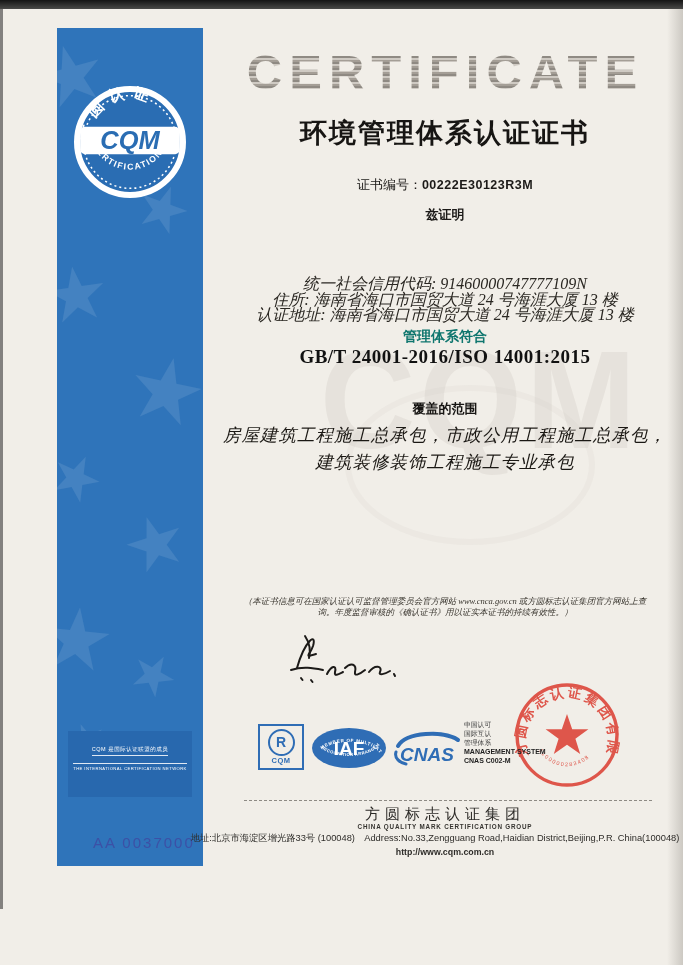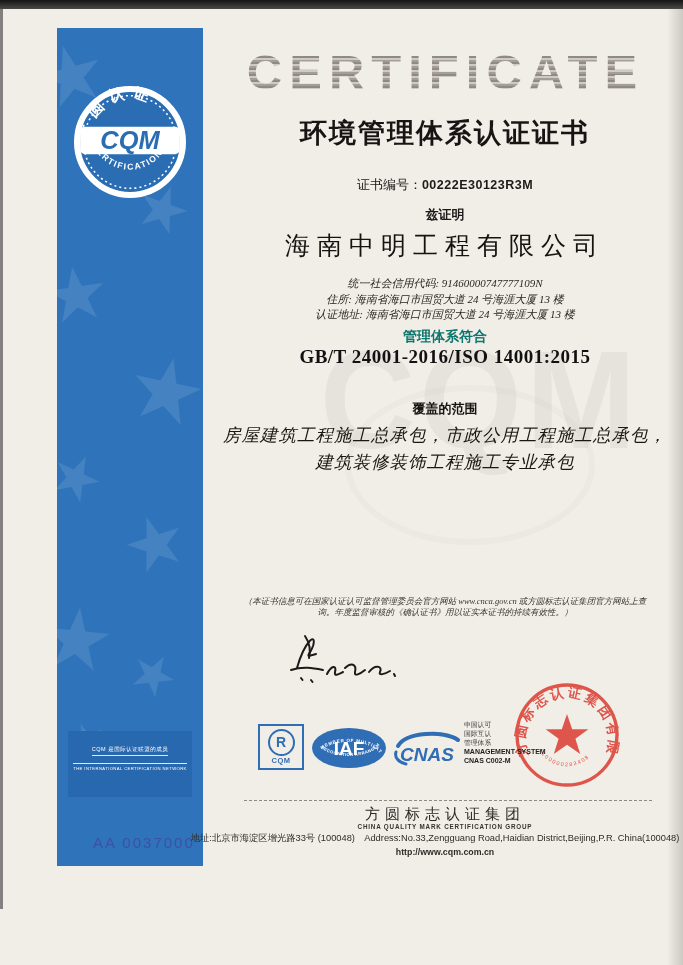--- a/index.html
+++ b/index.html
@@ -57,21 +57,21 @@
   .cert-no { position:absolute; left:230px; top:176px; width:430px; text-align:center;
     font-size:13px; color:#1c1a18; }
   .cert-no b { font-family:"Liberation Sans",sans-serif; font-weight:bold; font-size:12.5px; letter-spacing:.5px;margin-top:23px; }
 
   .attest { position:absolute; left:230px; top:206px; width:430px; text-align:center; font-size:13px; font-weight:bold; color:#1c1a18; }
 
   .company { position:absolute; left:230px; top:229px; width:430px; text-align:center;
     font-size:25px; color:#15130f; letter-spacing:7px; }
 
   .small-lines { position:absolute; left:230px; top:276px; width:430px; text-align:center;
-    font-size:11px; color:#2a2722; font-style:italic; line-height:15.5px; }
+    font-size:16px; color:#2a2722; font-style:italic; line-height:15.5px; }
 
   .conform { position:absolute; left:230px; top:328px; width:430px; text-align:center;
     font-size:14px; font-weight:bold; color:#0f766e; }
   .standard { position:absolute; left:230px; top:346px; width:430px; text-align:center;
     font-size:19px; font-weight:bold; color:#111; letter-spacing:.5px; }
 
   .scope-label { position:absolute; left:230px; top:400px; width:430px; text-align:center;
     font-size:13px; font-weight:bold; color:#171513; }
   .scope { position:absolute; left:220px; top:422px; width:450px; text-align:center;
     font-size:17.5px; font-style:italic; color:#1b1814; line-height:27px; letter-spacing:1px; }
@@ -162,21 +162,20 @@
   <div class="content">
 
     <div class="cert-word">CERTIFICATE</div>
     <div class="title">环境管理体系认证证书</div>
 
     <div class="cert-no">
       <span>证书编号：</span><b>00222E30123R3M</b>
     </div>
 
     <div class="attest">兹证明</div>
-    <div class="company">海南中明工程有限公司</div>
 
     <div class="small-lines">
       <div>统一社会信用代码: 91460000747777109N</div>
       <div>住所: 海南省海口市国贸大道 24 号海涯大厦 13 楼</div>
       <div>认证地址: 海南省海口市国贸大道 24 号海涯大厦 13 楼</div>
     </div>
 
     <div class="conform">管理体系符合</div>
     <div class="standard">GB/T 24001-2016/ISO 14001:2015</div>
 

